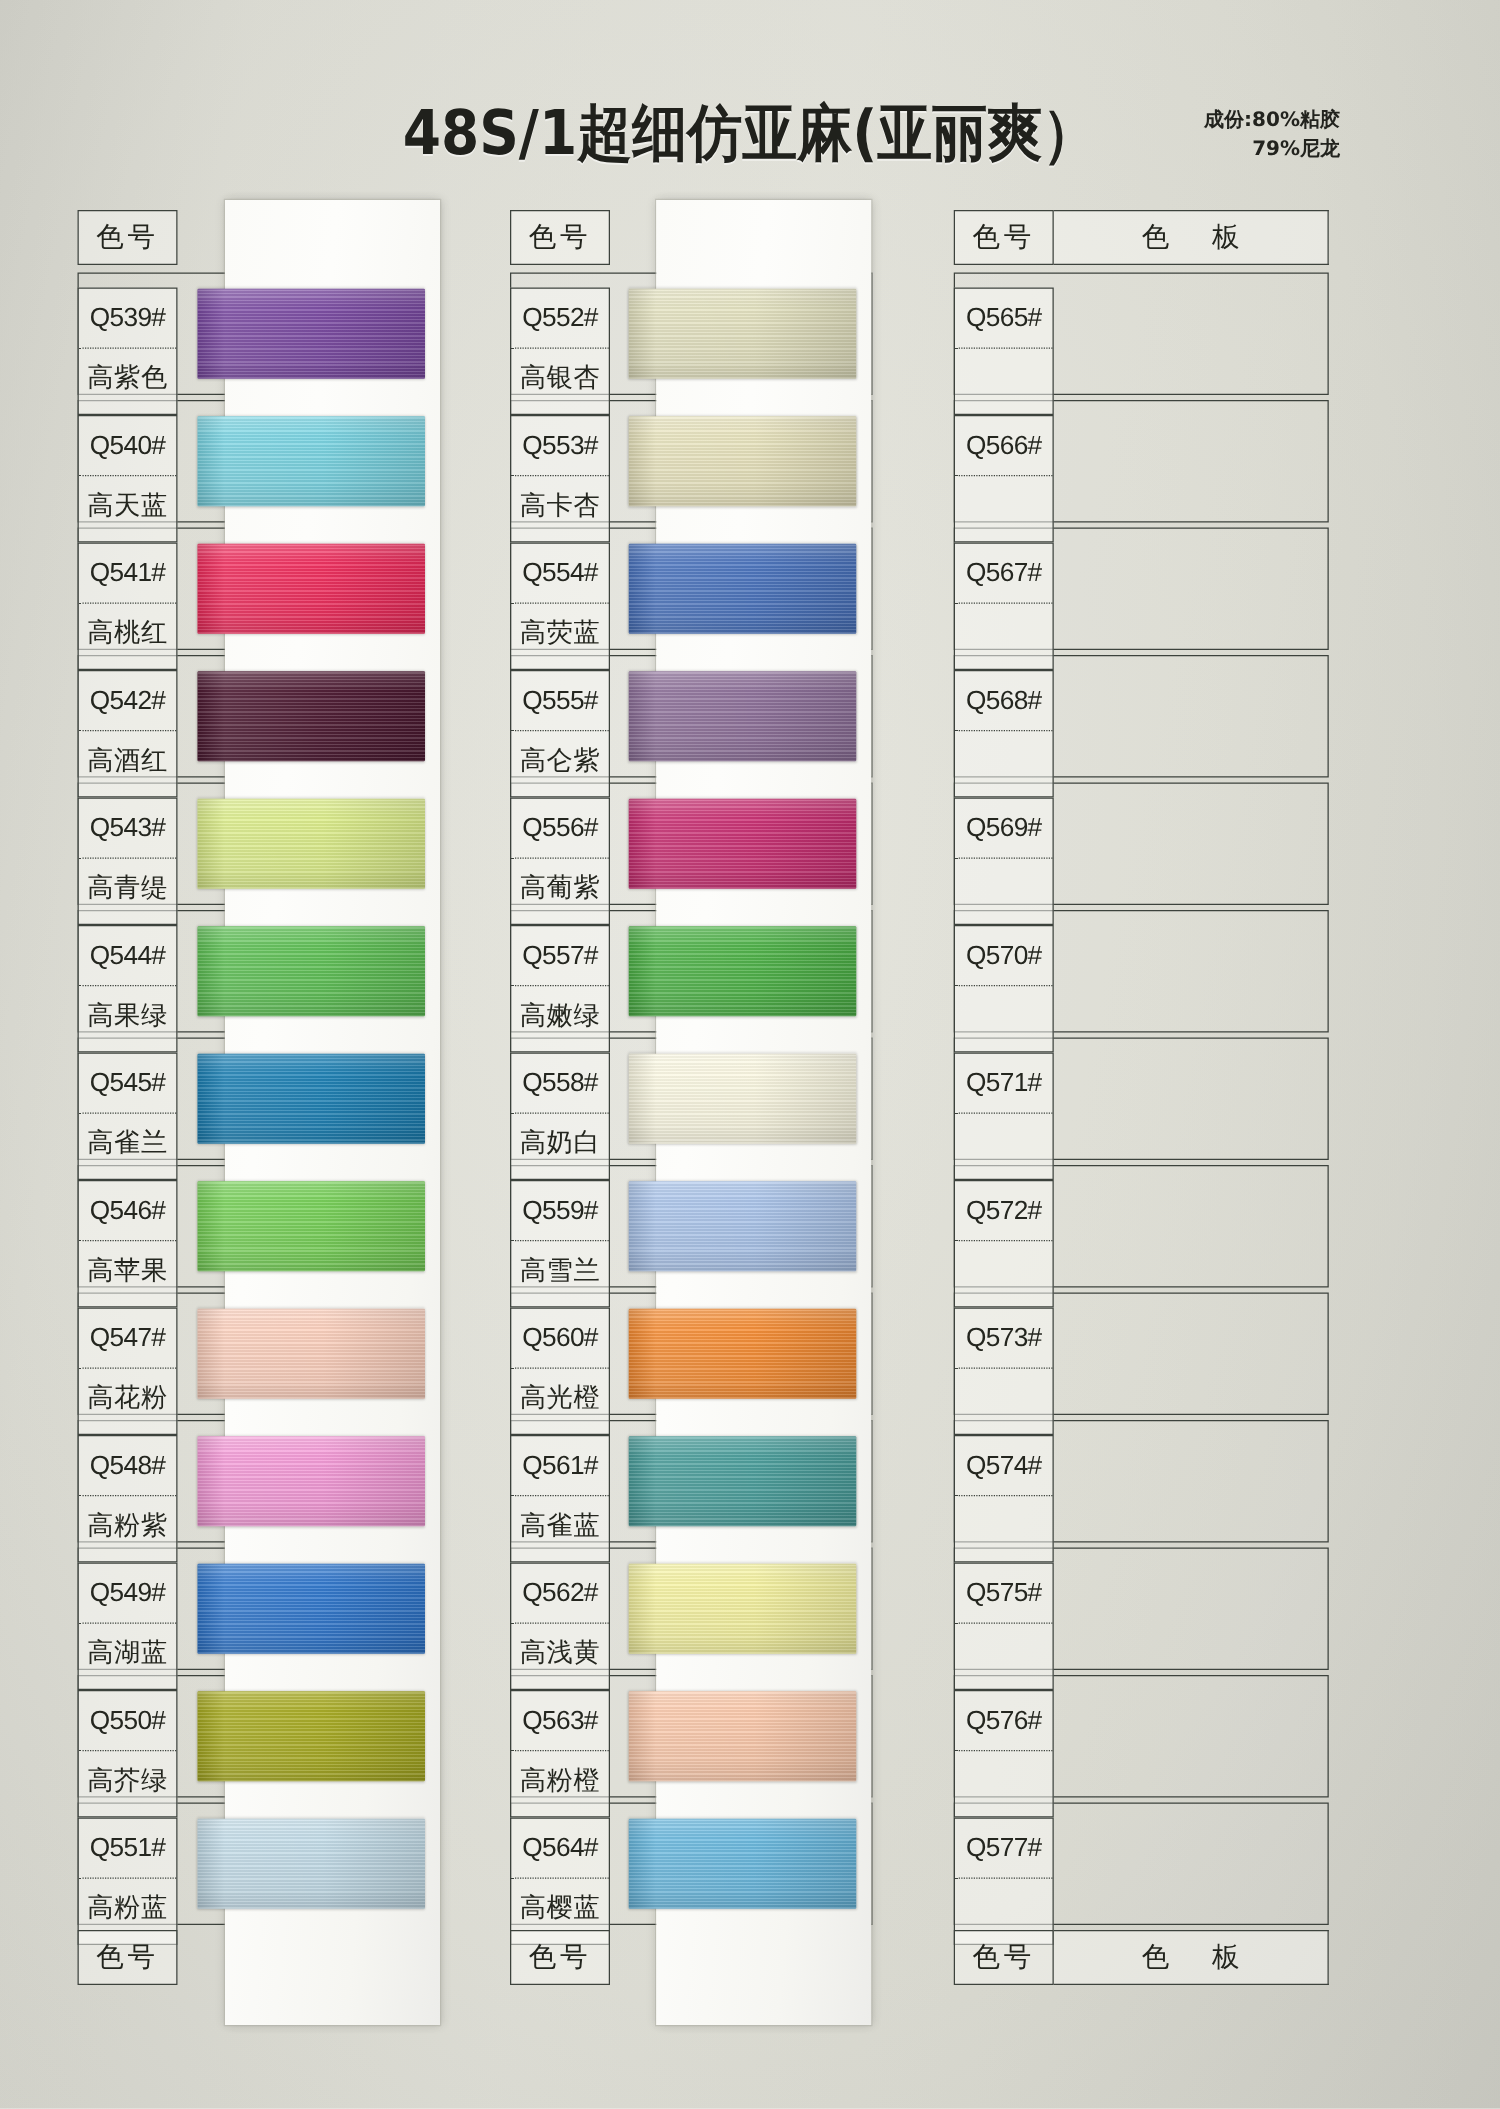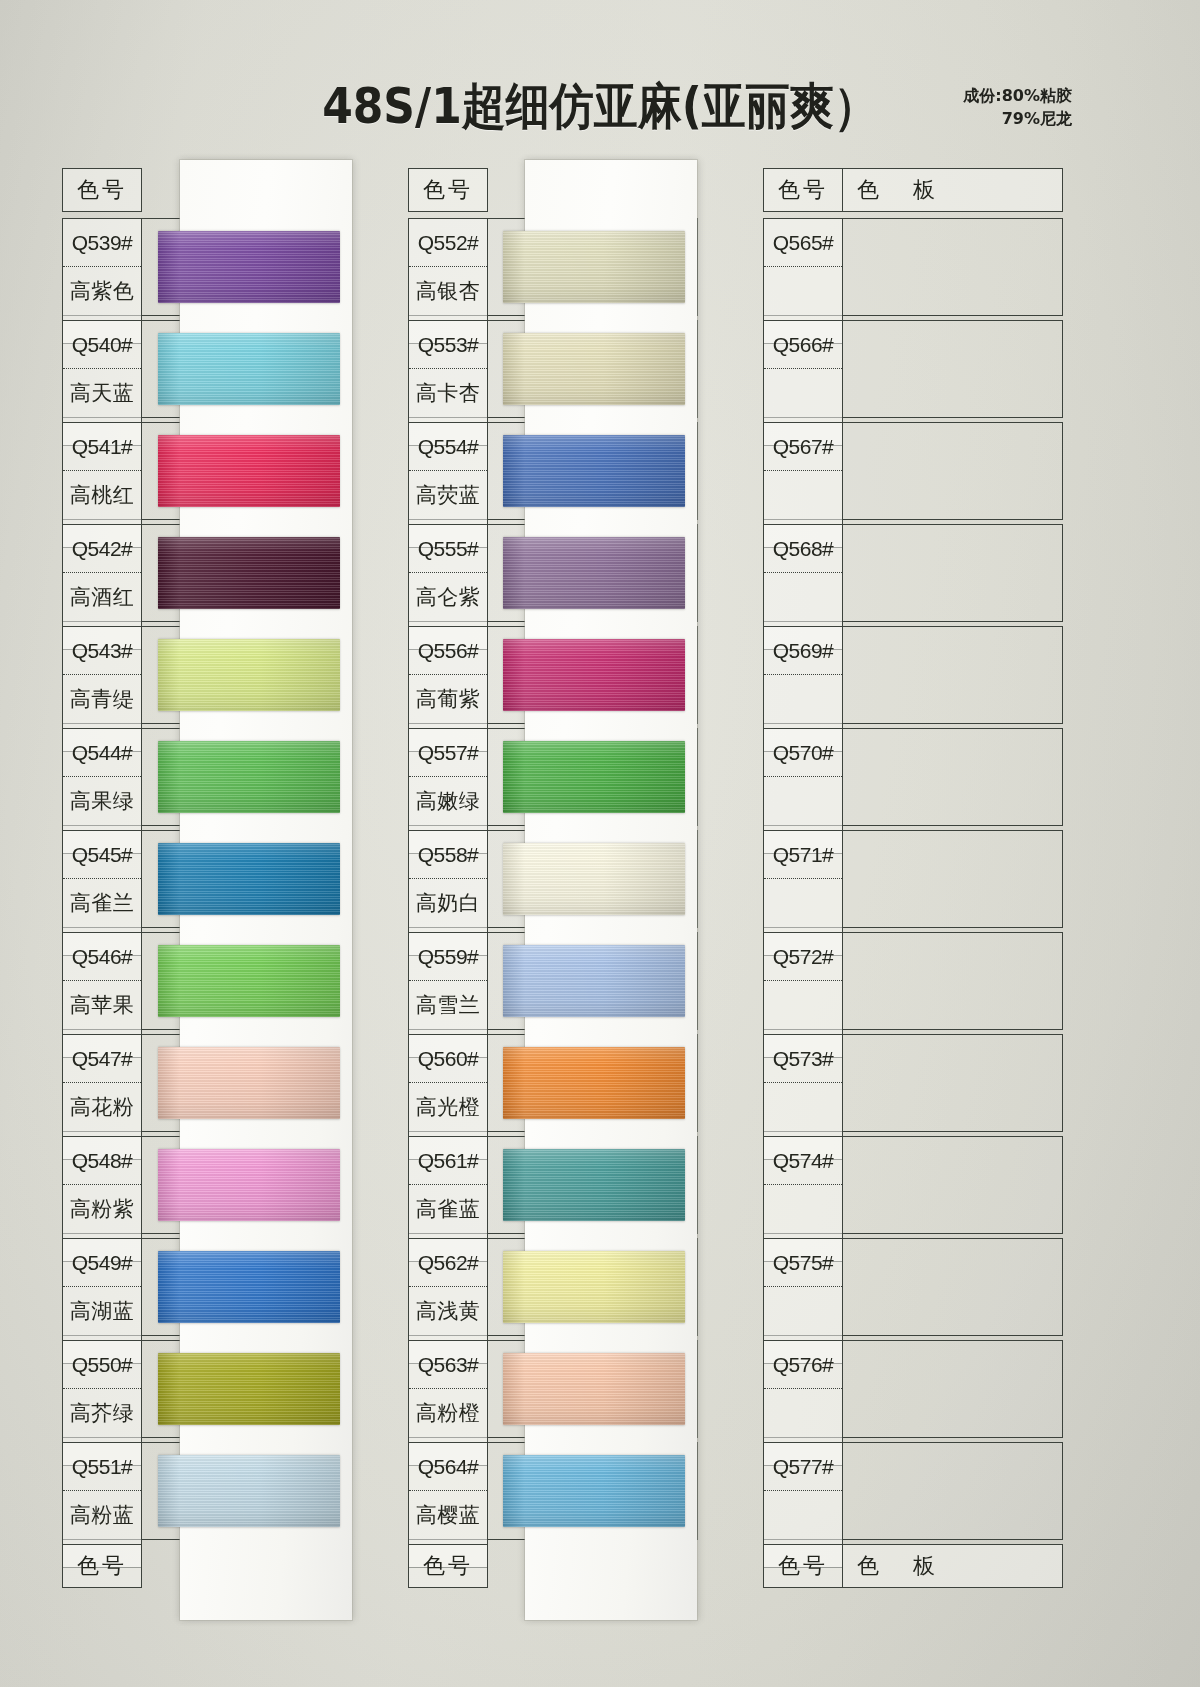--- a/index.html
+++ b/index.html
@@ -46,22 +46,22 @@
 
   
   .col{position:absolute;top:168px;}
   .col1{left:62px;}
   .col2{left:408px;}
   .col3{left:763px;}
 
   .row{position:relative;height:100px;margin-bottom:2px;}
   
   .labelcell{
-    position:absolute;top:0;left:0;
-    width:80px;height:126px;
+    position:absolute;top:12px;left:0;
+    width:80px;height:102px;
     border:1.6px solid #3c423c;
     box-sizing:border-box;
     background:rgba(250,250,246,.55);
     z-index:4;
   }
   .labelcell .code{
     height:48px;line-height:48px;
     text-align:center;
     font-size:21px;
     color:#24261f;
@@ -94,21 +94,21 @@
   .hdrrow{position:relative;height:46px;margin-bottom:4px;}
   .hdrcell{
     position:absolute;top:0;left:0;width:80px;height:44px;
     border:1.6px solid #3c423c;box-sizing:border-box;
     line-height:42px;text-align:center;font-size:22px;color:#22241d;
     letter-spacing:3px;background:rgba(250,250,246,.5);z-index:4;
   }
   .hdrwide{
     position:absolute;top:0;left:80px;height:44px;
     border:1.6px solid #3c423c;border-left:none;box-sizing:border-box;
-    line-height:42px;text-align:left;font-size:22px;color:#22241d;
+    line-height:42px;text-align:center;font-size:22px;color:#22241d;
     letter-spacing:14px;text-indent:14px;background:rgba(250,250,246,.5);z-index:3;
   }
   .col3 .hdrwide{width:220px;}
 
   
   .strip{
     position:absolute;
     width:172px;
     background:linear-gradient(95deg,#fbfbf8 0%,#fdfdfb 30%,#f6f6f2 75%,#ededea 100%);
     box-shadow:0 0 0 1px rgba(170,170,160,.45), 2px 0 7px rgba(60,60,55,.16), -2px 0 7px rgba(60,60,55,.10);

